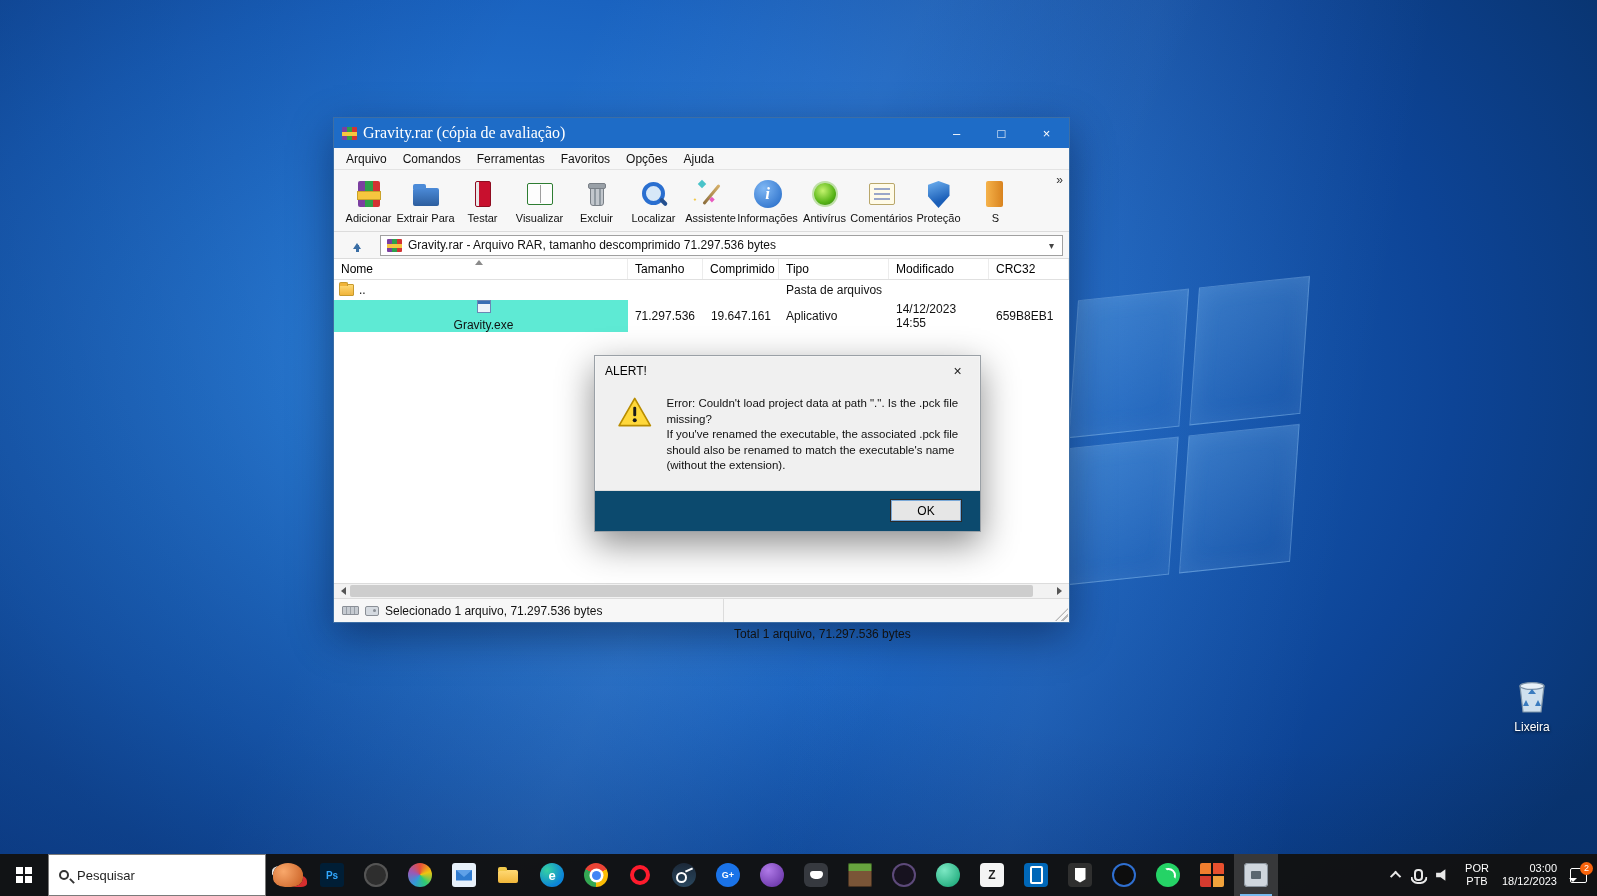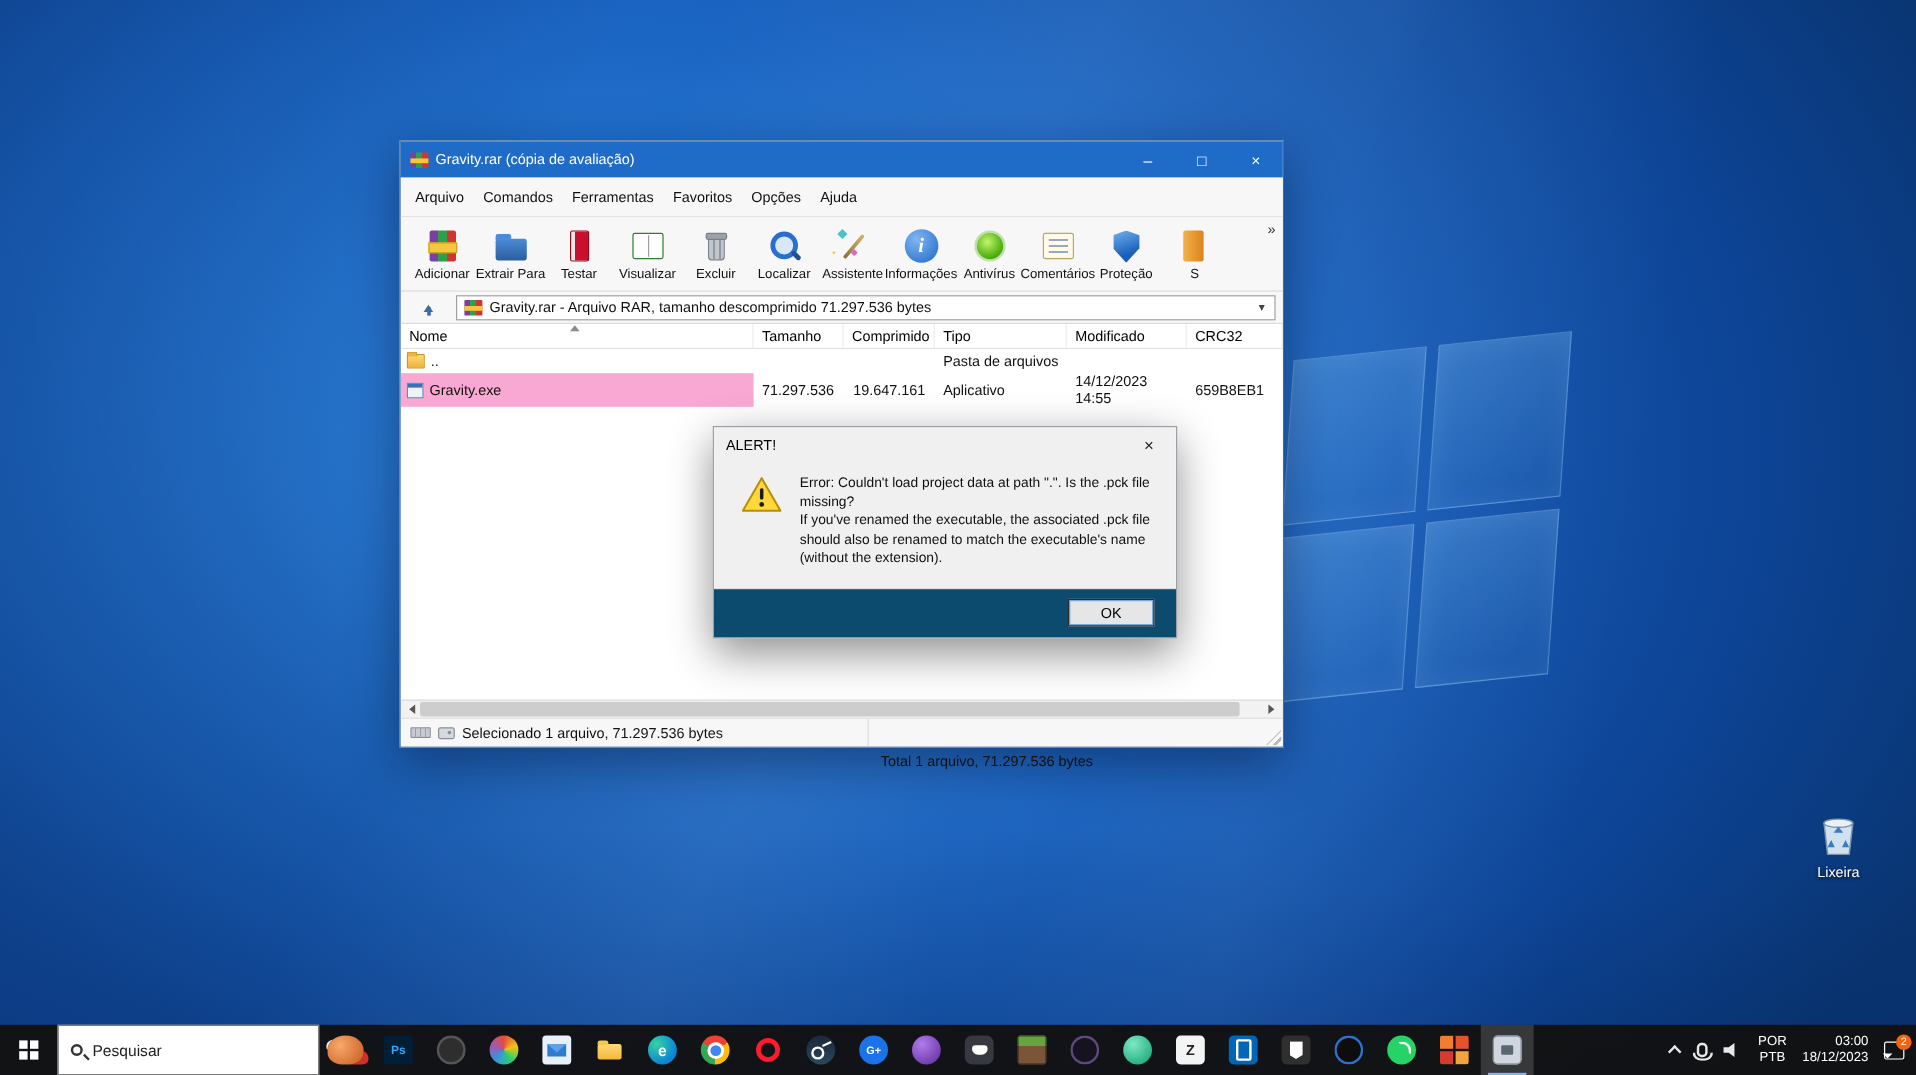--- a/index.html
+++ b/index.html
@@ -18,29 +18,29 @@
   .winlogo { position:absolute; left:1068px; top:288px; width:232px; height:286px;
     display:grid; grid-template:1fr 1fr / 1fr 1fr; gap:10px; transform:skew(-4deg,-6deg); }
   .winlogo .pane { background:linear-gradient(160deg, rgba(140,205,255,.26), rgba(90,160,230,.06));
     border:1px solid rgba(175,220,255,.30); box-shadow: inset 0 0 24px rgba(170,215,255,.12); }
 
   
   .winrar { position:absolute; left:333px; top:117px; width:737px; height:506px;
     background:#f6f6f6; border:1px solid #3c6ea5; box-shadow:0 14px 40px rgba(0,10,40,.45);
     display:flex; flex-direction:column; font-size:12px; color:#111; }
   .titlebar { height:30px; background:#1e6cc7; color:#fff; display:flex; align-items:center; padding-left:8px; gap:6px; flex:0 0 auto; }
-  .title-text { font-size:12px; }
+  .title-text { font-size:16px;font-family:Liberation Serif, serif; }
   .caption-buttons { margin-left:auto; display:flex; height:100%; }
   .cap-btn { width:45px; height:100%; display:flex; align-items:center; justify-content:center; font-size:13px; color:#fff; cursor:default; }
 
   .mini-rar { width:15px; height:13px; position:relative; flex:0 0 auto;
     background:linear-gradient(90deg,#7b3fa0 0 33%,#2fa04a 33% 66%,#d23333 66%); border-radius:1px; }
   .mini-rar::after { content:""; position:absolute; left:0; right:0; top:5px; height:4px; background:#f6c63f; }
 
-  .menubar { height:33px; background:#f7f7f7; border-bottom:1px solid #e3e3e3; display:flex; align-items:center; padding:0 4px; flex:0 0 auto; }
+  .menubar { height:22px; background:#f7f7f7; border-bottom:1px solid #e3e3e3; display:flex; align-items:center; padding:0 4px; flex:0 0 auto; }
   .menu-item { padding:2px 8px; }
 
   .toolbar { height:62px; background:#f7f7f7; border-bottom:1px solid #dcdcdc; display:flex; align-items:center; padding:2px 2px 0 6px; overflow:hidden; position:relative; flex:0 0 auto; }
   .tb-btn { width:57px; height:56px; display:flex; flex-direction:column; align-items:center; justify-content:center; gap:3px; flex:0 0 auto; }
   .tb-label { font-size:11px; white-space:nowrap; }
   .tbi { width:32px; height:30px; position:relative; display:block; }
   .tb-overflow { position:absolute; right:2px; top:2px; font-size:12px; color:#333; padding:1px 4px; }
 
   [data-name="add-books-icon"]::before { content:""; position:absolute; inset:2px 5px; background:linear-gradient(90deg,#7b3fa0 0 33%,#2fa04a 33% 66%,#d23333 66%); border-radius:2px; }
   [data-name="add-books-icon"]::after { content:""; position:absolute; left:4px; right:4px; top:12px; height:7px; background:#f6c63f; border:1px solid #caa22a; }
@@ -73,21 +73,21 @@
   .combo-drop { width:17px; height:100%; display:flex; align-items:center; justify-content:center; color:#444; font-size:10px; }
 
   .list-header { height:21px; background:#fff; border-bottom:1px solid #e0e0e0; display:grid;
     grid-template-columns:294px 75px 76px 110px 100px 1fr; align-items:center; position:relative; flex:0 0 auto; }
   .col-h { padding-left:7px; height:100%; display:flex; align-items:center; border-right:1px solid #ececec; color:#000000; }
   .sort-caret { position:absolute; left:141px; top:-1px; width:0; height:0; border:4px solid transparent; border-bottom:5px solid #8a8a8a; transform:translateY(-2px); }
 
   .list-body { flex:1; background:#fff; overflow:hidden; position:relative; }
   .frow { height:20px; display:grid; grid-template-columns:294px 75px 76px 110px 100px 1fr; align-items:center; font-size:12px; }
   .cell-name { display:flex; align-items:center; gap:5px; padding-left:5px; height:100%; }
-  .frow.selected .cell-name { background:#f9a8d4; }
+  .frow.selected .cell-name { background:#5eead4;flex-direction:column; }
   .cell-num { text-align:right; padding-right:8px; }
   .cell-txt { padding-left:7px; }
   .mini-folder { width:15px; height:12px; background:linear-gradient(#ffd975,#f0b43a); border:1px solid #c79a2e; border-radius:1px; position:relative; flex:0 0 auto; }
   .mini-folder::before { content:""; position:absolute; left:-1px; top:-3px; width:7px; height:3px; background:#f0b43a; border:1px solid #c79a2e; border-bottom:none; border-radius:2px 2px 0 0; }
   .mini-exe { width:14px; height:13px; background:#eef3fa; border:1px solid #6b87b4; position:relative; flex:0 0 auto; }
   .mini-exe::before { content:""; position:absolute; left:0; right:0; top:0; height:3px; background:#3b6fb5; }
 
   .hscroll { height:15px; background:#f2f2f2; border-top:1px solid #dcdcdc; position:relative; flex:0 0 auto; }
   .scr-btn { position:absolute; top:0; width:15px; height:14px; display:flex; align-items:center; justify-content:center; }
   .scr-left { left:0; } .scr-right { right:0; }

